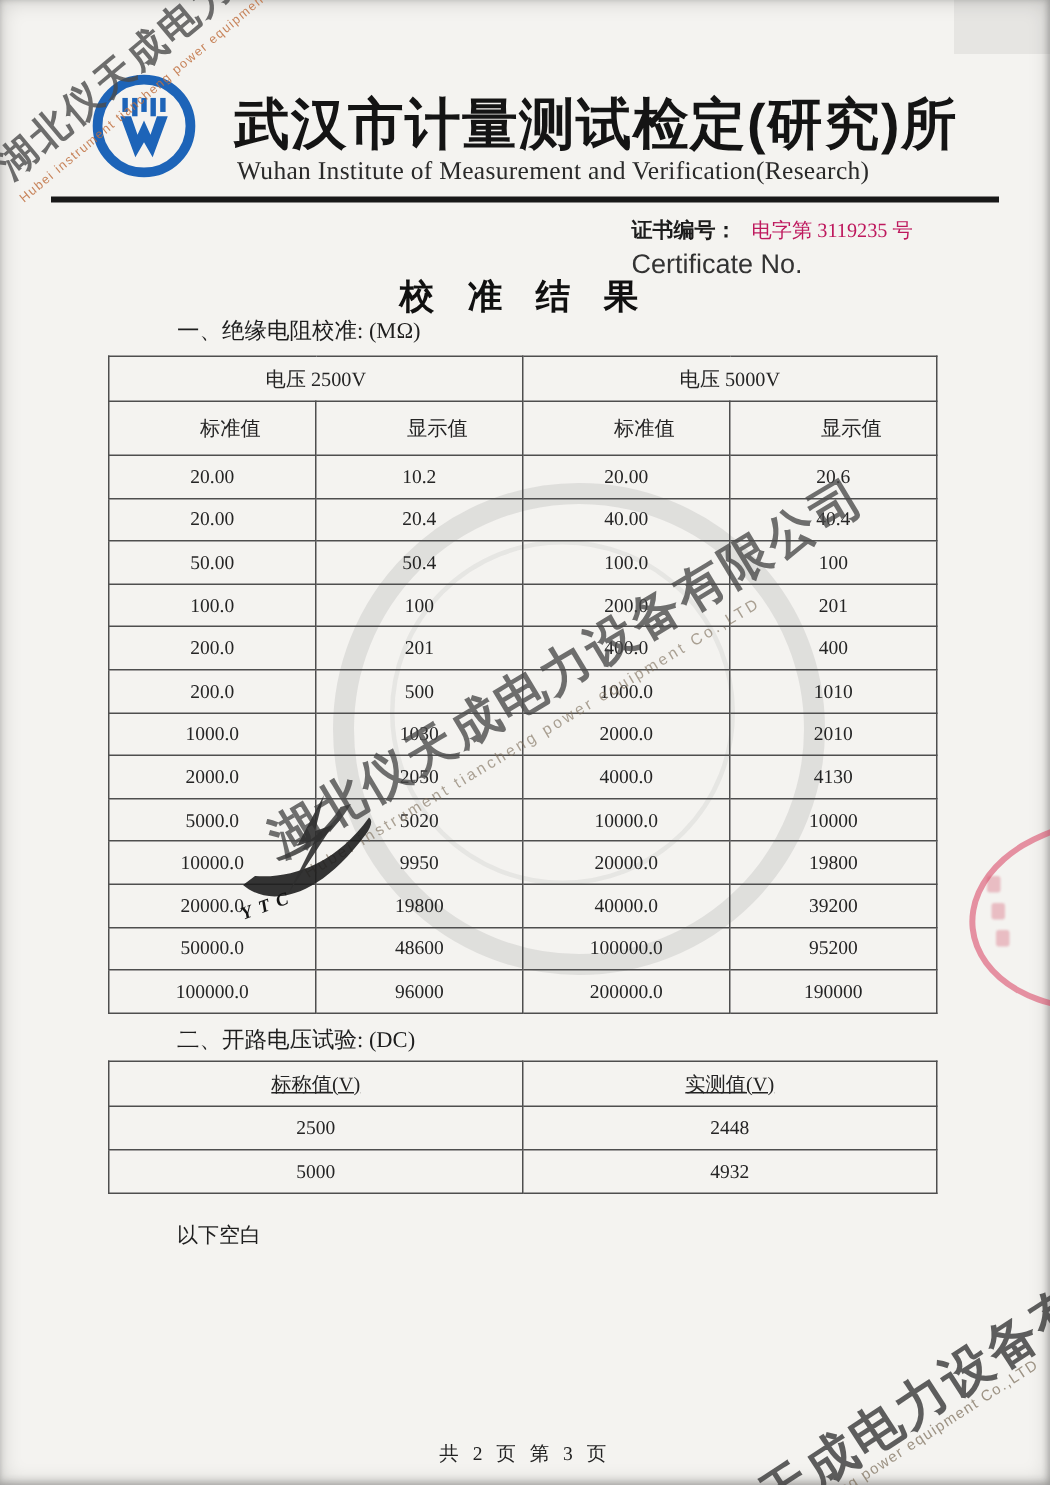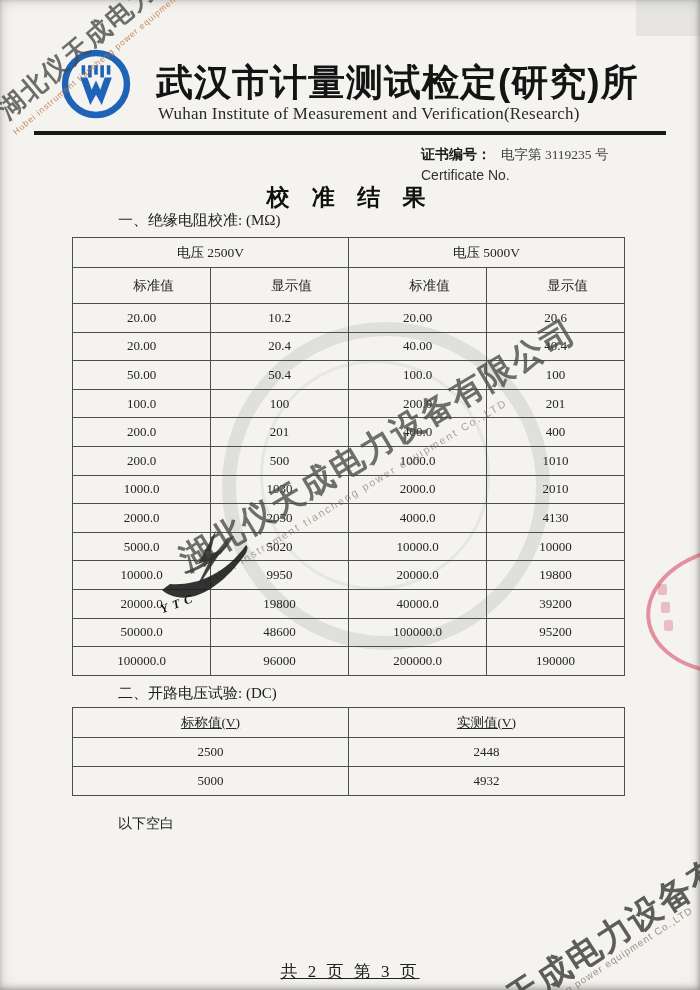--- a/index.html
+++ b/index.html
@@ -11,22 +11,22 @@
   }
   .abs{position:absolute;}
   
   .logo{left:60px;top:48px;width:72px;height:72px;z-index:3;}
   .inst-cn{left:156px;top:58px;font-family:"Liberation Sans",sans-serif;font-weight:700;
     font-size:37px;letter-spacing:1px;color:#141414;white-space:nowrap;z-index:3;}
   .inst-en{left:158px;top:104px;font-size:17px;color:#292929;letter-spacing:.2px;white-space:nowrap;z-index:3;}
   .rule{left:34px;top:131px;width:632px;height:4px;background:#181818;z-index:3;}
   .cert{left:421px;top:145px;z-index:3;}
   .cert-label{font-weight:700;font-size:14px;color:#1c1c1c;}
-  .cert-no{font-size:13.5px;color:#404040;margin-left:6px;}
-  .cert-en{font-family:"Liberation Sans",sans-serif;font-size:14px;color:#333;margin-top:3px;}
+  .cert-no{font-size:13.5px;color:#be185d;margin-left:6px;}
+  .cert-en{font-family:"Liberation Sans",sans-serif;font-size:18px;color:#333;margin-top:3px;}
   
   .doc-title{left:0;top:182px;width:700px;text-align:center;font-family:"Liberation Sans",sans-serif;
     font-weight:700;font-size:23px;letter-spacing:8px;color:#101010;z-index:3;}
   .sec-head{font-size:15px;color:#1e1e1e;z-index:3;white-space:nowrap;}
   .sec1-head{left:118px;top:211px;}
   .sec2-head{left:118px;top:684px;}
   
   table{border-collapse:collapse;table-layout:fixed;z-index:2;background:transparent;}
   td{border:1px solid #4e4e4e;text-align:center;vertical-align:middle;padding:0;
      font-size:13px;color:#242424;}
@@ -37,21 +37,21 @@
   .t2{left:72px;top:707px;width:553px;}
   .t2 .h2 td{height:29px;font-size:13.5px;text-decoration:underline;}
   .t2 tbody[data-rows] td{height:28px;}
   
   .unc{left:118px;top:793px;font-size:14px;color:#1f1f1f;z-index:3;white-space:nowrap;}
   .unc i{font-family:"Liberation Serif",serif;}
   .unc sub{font-size:9px;font-style:italic;}
   .unc sup{font-size:9px;}
   .unc .gap{display:inline-block;width:18px;}
   .blank-note{left:118px;top:815px;font-size:14px;color:#1f1f1f;z-index:3;}
-  .footer{left:0;top:960px;width:700px;text-align:center;font-size:17px;letter-spacing:3px;color:#222;z-index:3;text-decoration:underline;}
+  .footer{left:0;top:960px;width:700px;text-align:center;font-size:13px;letter-spacing:3px;color:#222;z-index:3;}
   
   .wm{white-space:nowrap;transform-origin:0 50%;z-index:4;pointer-events:none;}
   .wm-cn{font-family:"Liberation Sans",sans-serif;font-weight:700;}
   .wm-en{font-family:"Liberation Sans",sans-serif;}
   .wm-mid-cn{left:183px;top:540px;font-size:33px;letter-spacing:2px;color:rgba(72,72,72,.78);transform:rotate(-31deg);}
   .wm-mid-en{left:204px;top:577px;font-size:10.5px;letter-spacing:2px;color:rgba(122,108,88,.62);transform:rotate(-31deg);}
   .wm-tl-cn{left:2px;top:96px;font-size:26px;letter-spacing:2px;color:rgba(75,75,75,.8);transform:rotate(-40deg);}
   .wm-tl-en{left:14px;top:128px;font-size:8.5px;letter-spacing:1px;color:rgba(191,112,64,.85);transform:rotate(-40deg);}
   .wm-br-cn{left:419px;top:1038px;font-size:34px;letter-spacing:2px;color:rgba(60,60,60,.82);transform:rotate(-33deg);}
   .wm-br-en{left:448px;top:1062px;font-size:10px;letter-spacing:1px;color:rgba(120,105,85,.7);transform:rotate(-33deg);}

